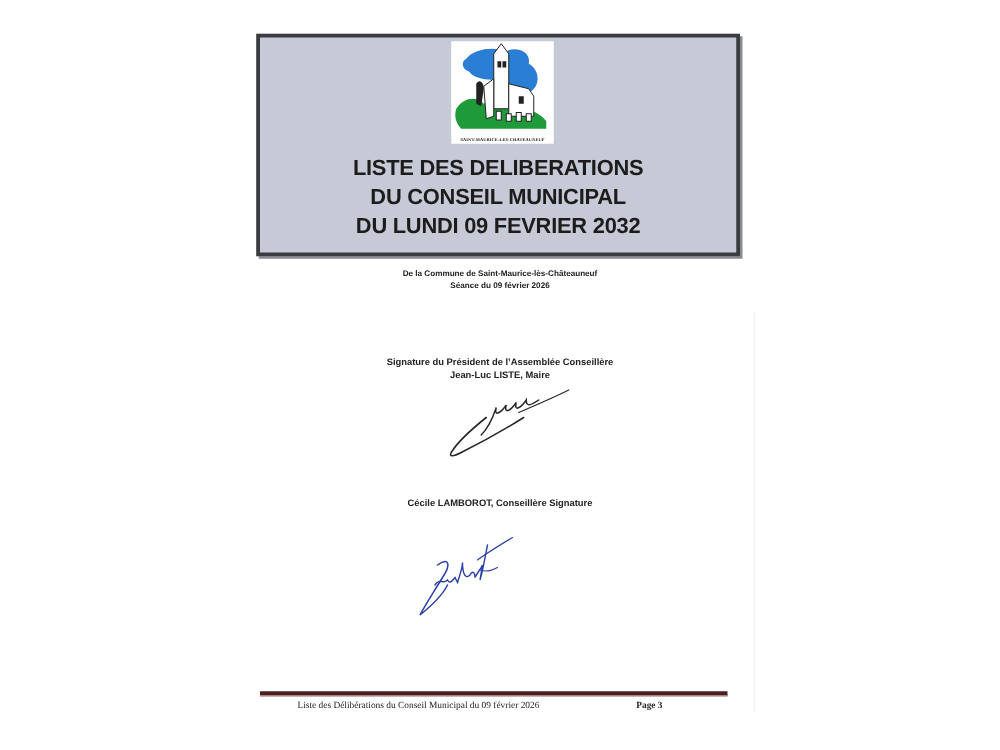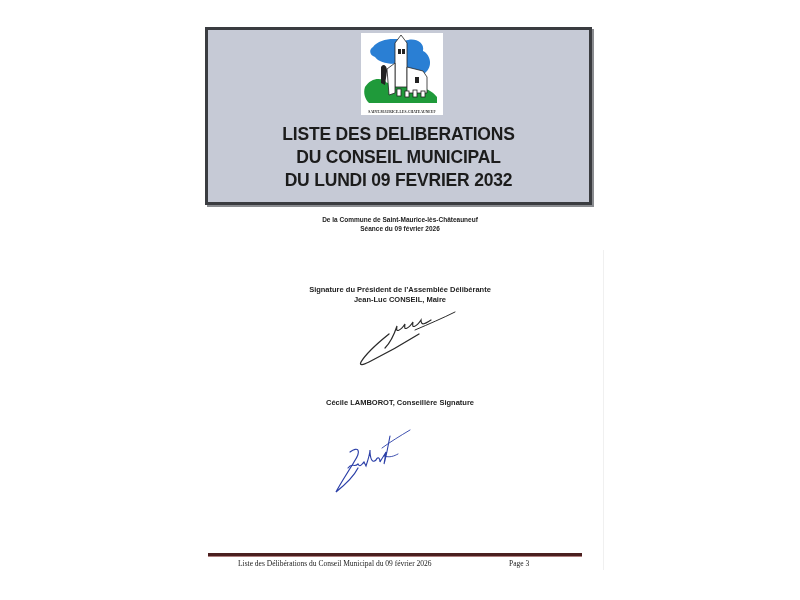--- a/index.html
+++ b/index.html
@@ -124,20 +124,21 @@
       margin-left: 28px;
     }
     .footer-right {
       position: absolute;
       left: 509px;
       top: 559px;
       font-family: "Liberation Serif", serif;
       font-size: 7.5px;
       color: #222;
       white-space: nowrap;
+      font-weight: bold;
     }
   </style>
 </head>
 <body>
 
 <div class="page">
 
   <div class="scan-edge"></div>
 
   <div class="title-box">
@@ -174,22 +175,22 @@
       <div>DU LUNDI 09 FEVRIER 2032</div>
     </div>
   </div>
 
   <div class="sub-heading">
     <div>De la Commune de Saint-Maurice-lès-Châteauneuf</div>
     <div>Séance du 09 février 2026</div>
   </div>
 
   <div class="sig-block president">
-    <div>Signature du Président de l’Assemblée Délibérante</div>
-    <div>Jean-Luc CONSEIL, Maire</div>
+    <div>Signature du Président de l’Assemblée Conseillère</div>
+    <div>Jean-Luc LISTE, Maire</div>
   </div>
 
   <div class="signature president">
     <svg width="105" height="62" viewBox="0 0 105 62">
       <path d="M34 26 C24 34, 12 44, 6 54 C4 58, 8 57, 14 54 C30 46, 48 36, 64 26" fill="none" stroke="#2a2a2a" stroke-width="1.3" stroke-linecap="round"></path>
       <path d="M30 40 C36 34, 40 24, 42 18 C40 26, 46 22, 50 16 C48 24, 54 20, 58 14 C56 22, 62 18, 66 12 C66 18, 70 16, 76 12" fill="none" stroke="#2a2a2a" stroke-width="1.2" stroke-linecap="round"></path>
       <path d="M60 22 C74 16, 88 10, 100 4" fill="none" stroke="#2a2a2a" stroke-width="1" stroke-linecap="round"></path>
     </svg>
   </div>
 

